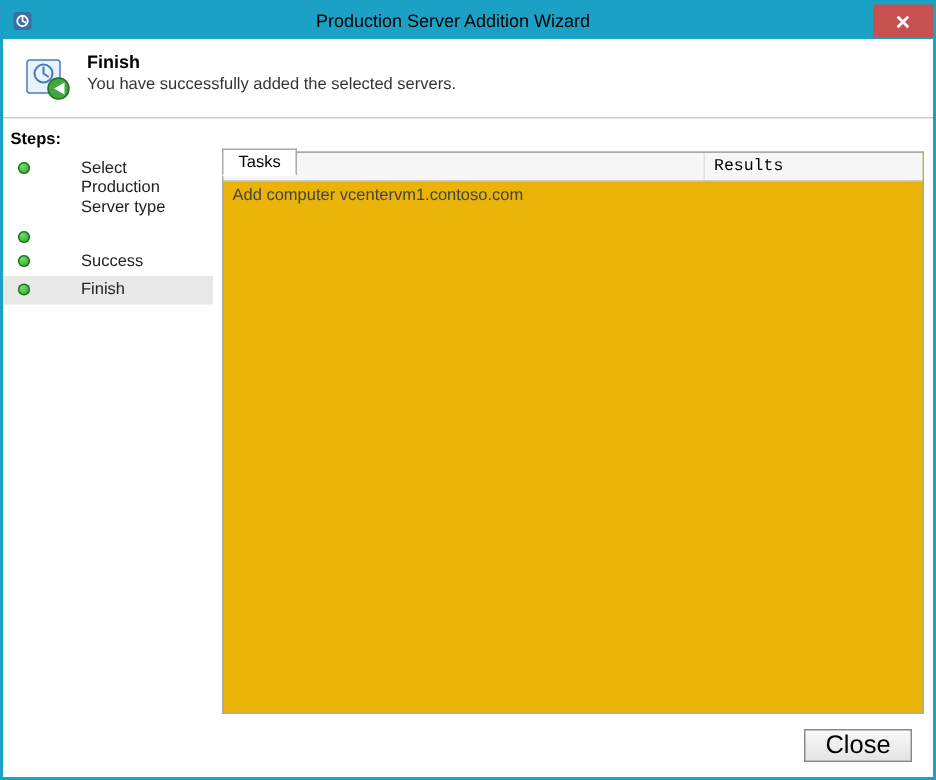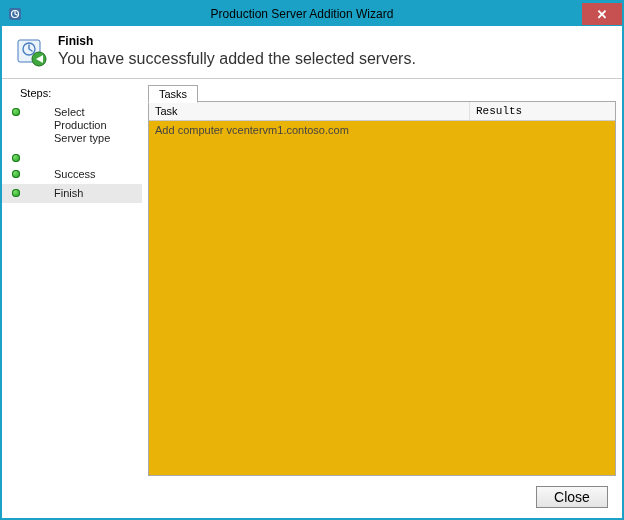--- a/index.html
+++ b/index.html
@@ -8,46 +8,46 @@
     .window { width: 624px; height: 520px; border: 2px solid #1ba1c5; display: flex; flex-direction: column; background: #fff; }
 
     .titlebar { height: 24px; background: #1ba1c5; display: flex; align-items: center; position: relative; }
     .title-icon { width: 14px; height: 14px; margin-left: 6px; display: inline-flex; align-items: center; justify-content: center; }
     .title-text { flex: 1; text-align: center; font-size: 12px; color: #000; }
     .close-btn { width: 40px; height: 22px; background: #c75050; color: #fff; display: flex; align-items: center; justify-content: center; font-size: 13px; font-weight: bold; cursor: pointer; }
 
     .header { display: flex; align-items: flex-start; padding: 8px 14px 6px 14px; height: 52px; }
     .header-icon { width: 32px; height: 32px; margin-right: 10px; margin-top: 2px; flex-shrink: 0; }
     .header-title { font-size: 12px; font-weight: bold; color: #000; margin-bottom: 2px; }
-    .header-sub { font-size: 16px; color: #333; }
+    .header-sub { font-size: 11px; color: #333; }
 
     .body { flex: 1; display: flex; border-top: 1px solid #ccc; min-height: 0; }
 
     .steps { width: 140px; padding: 6px 0 0 0; font-size: 11px; }
-    .steps-title { font-weight: normal; padding: 2px 10px 4px 18px; font-size: 11px; color: #000; }
+    .steps-title { font-weight: bold; padding: 2px 10px 4px 5px; font-size: 11px; color: #000; }
     .step { display: flex; align-items: flex-start; padding: 3px 6px 3px 10px; line-height: 1.2; color: #222; gap: 28px; }
     .step.current { background: #e8e8e8; }
     .step-dot { width: 8px; height: 8px; border-radius: 50%; margin-right: 6px; margin-top: 2px; flex-shrink: 0; background: radial-gradient(circle at 30% 30%, #7be06c, #1f9e1f); box-shadow: 0 0 0 1px #1c7a1c inset; }
     .step-label { flex: 1; }
 
     .main { flex: 1; display: flex; flex-direction: column; padding: 4px 6px 0 6px; min-height: 0; }
     .tabs { display: flex; font-size: 11px; }
-    .tab { border: 1px solid #aaa; border-bottom: 1px solid #fff; padding: 2px 10px 2px 10px; background: #fff; position: relative; top: 2px; z-index: 2; }
+    .tab { border: 1px solid #aaa; border-bottom: 1px solid #fff; padding: 2px 10px 2px 10px; background: #fff; position: relative; top: 16px; z-index: 2; }
 
     .tasks-box { flex: 1; border: 1px solid #aaa; display: flex; flex-direction: column; font-size: 11px; background: #eab308; min-height: 0; }
     .thead { display: flex; border-bottom: 1px solid #ccc; }
     .th { padding: 3px 6px; font-weight: normal; color: #000; border-right: 1px solid #e0e0e0; background: #f7f7f7; }
     .th:last-child { border-right: none; font-family: Liberation Mono, monospace; }
     .col-task { flex: 1; }
     .col-results { width: 145px; }
     .trow { display: flex; padding: 0; gap: 20px; }
     .td { padding: 3px 6px; color: #444; }
 
     .footer { height: 42px; display: flex; justify-content: flex-end; align-items: center; padding: 0 14px; }
-    .btn { min-width: 72px; height: 22px; font-size: 14px; border: 1px solid #888; background: linear-gradient(#f8f8f8, #e4e4e4); cursor: pointer; padding: 0 10px; }
+    .btn { min-width: 72px; height: 22px; font-size: 17px; border: 1px solid #888; background: linear-gradient(#f8f8f8, #e4e4e4); cursor: pointer; padding: 0 10px; }
   </style>
 </head>
 <body>
 
 <div class="window">
 
   <div class="titlebar">
     <span class="title-icon">
       <svg width="14" height="14" viewBox="0 0 14 14">
         <rect x="1" y="1" width="12" height="12" rx="2" fill="#3a6ea5"></rect>

